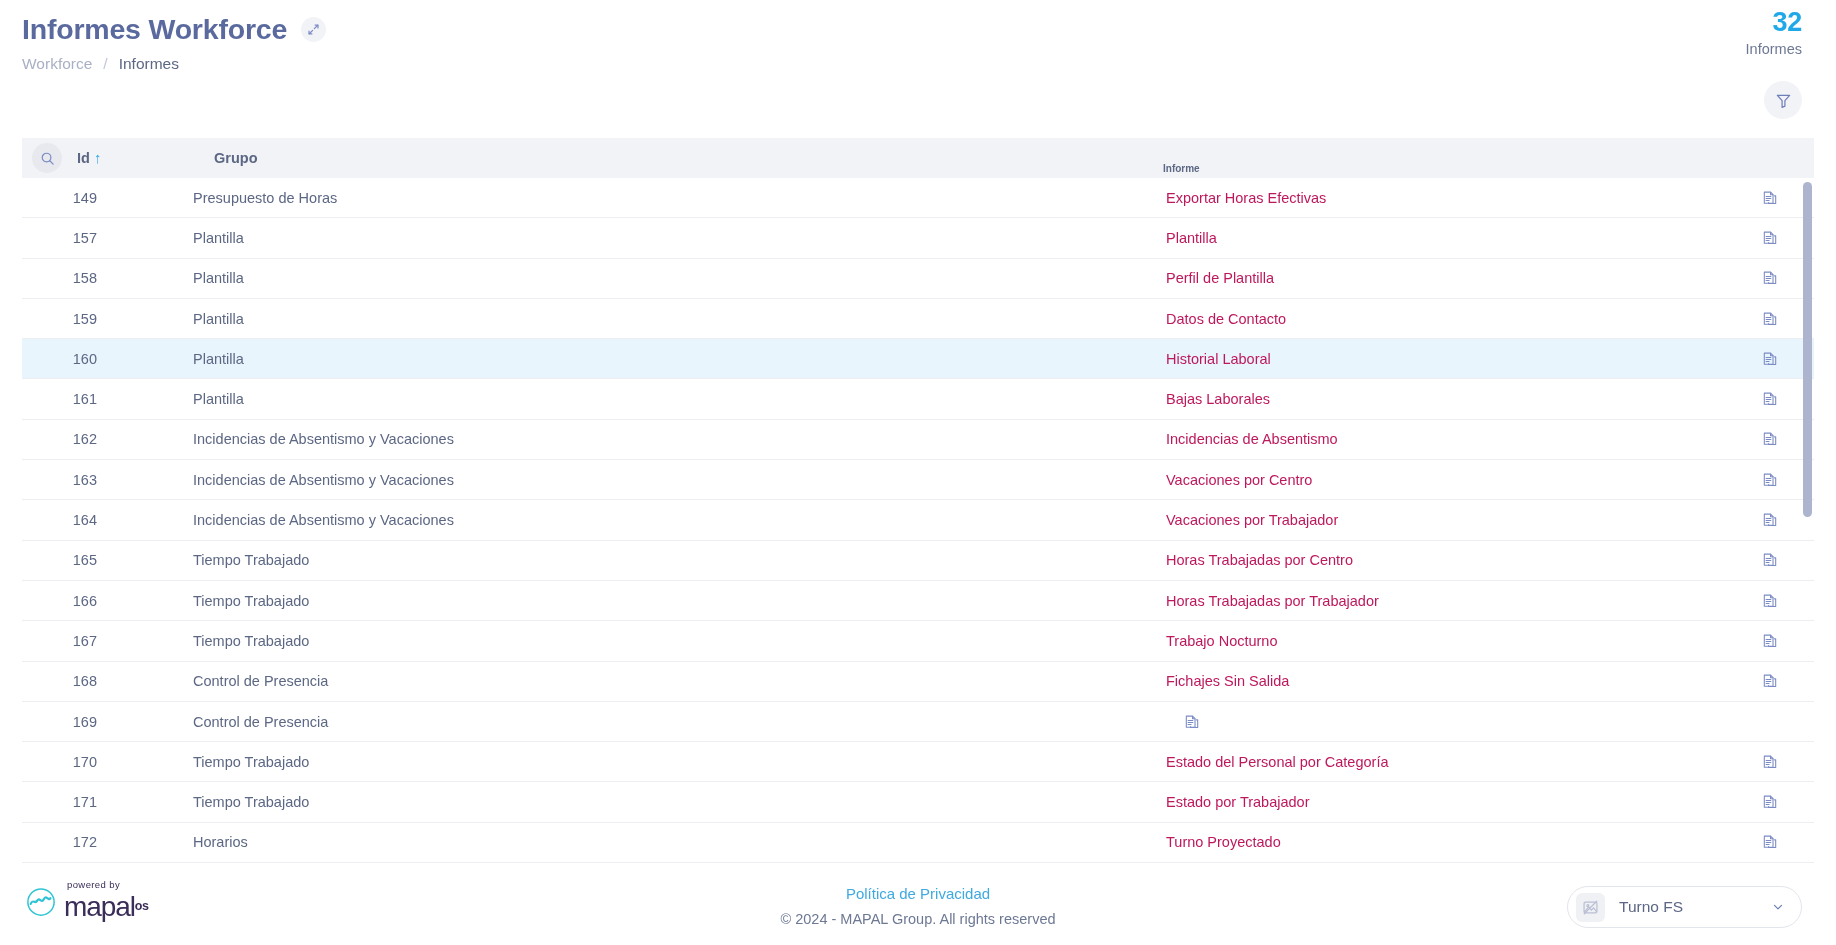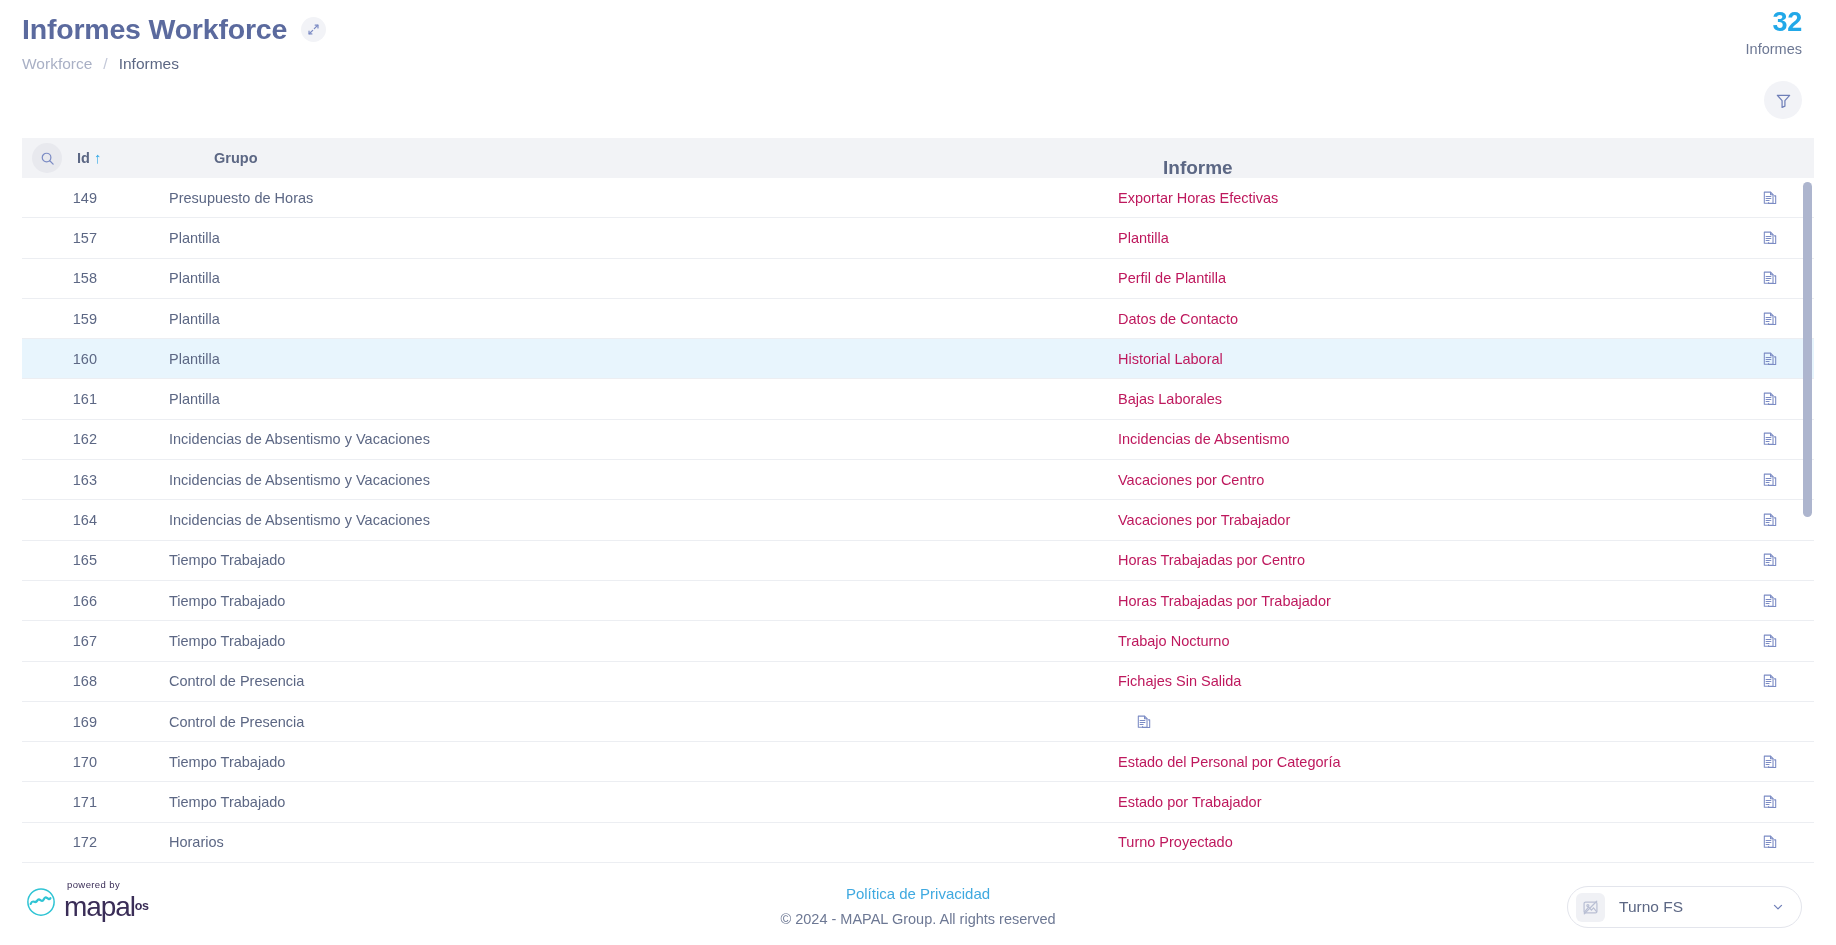--- a/index.html
+++ b/index.html
@@ -150,21 +150,21 @@
   .col-grupo {
     flex: 0 0 1010px;
     padding-left: 61px;
     font-size: 14.5px;
     font-weight: bold;
     color: #5c6784;
     cursor: pointer;
   }
   .col-informe {
     flex: 1;
-    font-size: 19px;
+    font-size: 10px;
     font-weight: bold;
     color: #5c6784;
     cursor: pointer;
     margin-top: 20px;
   }
   .col-action { width: 70px; }
 
   .tbody {
     position: absolute;
     top: 40px; left: 0; right: 0; bottom: 0;
@@ -173,20 +173,21 @@
   }
 
   .row {
     display: flex;
     align-items: center;
     height: 40.3px;
     border-bottom: 1px solid #eceef2;
     padding-left: 10px;
     background: #ffffff;
     cursor: pointer;
+    gap: 24px;
   }
   .row.selected { background: #e8f5fd; }
 
   .cell-id {
     width: 76px;
     text-align: right;
     font-size: 14.5px;
     color: #5c6784;
     padding-right: 11px;
   }

